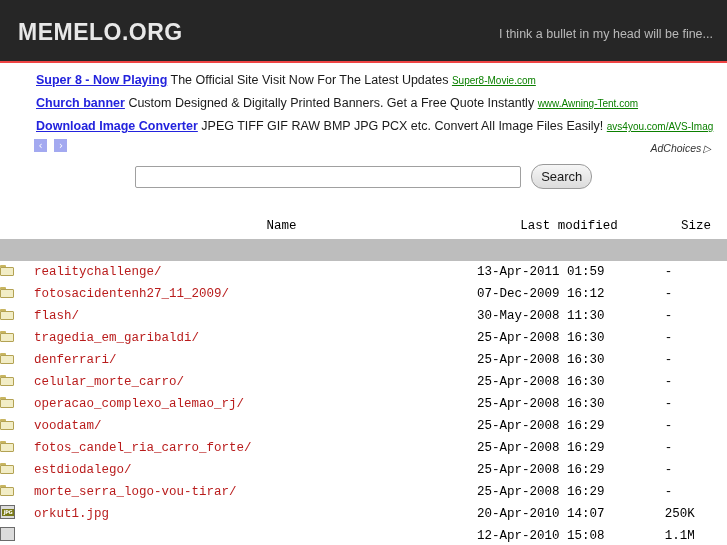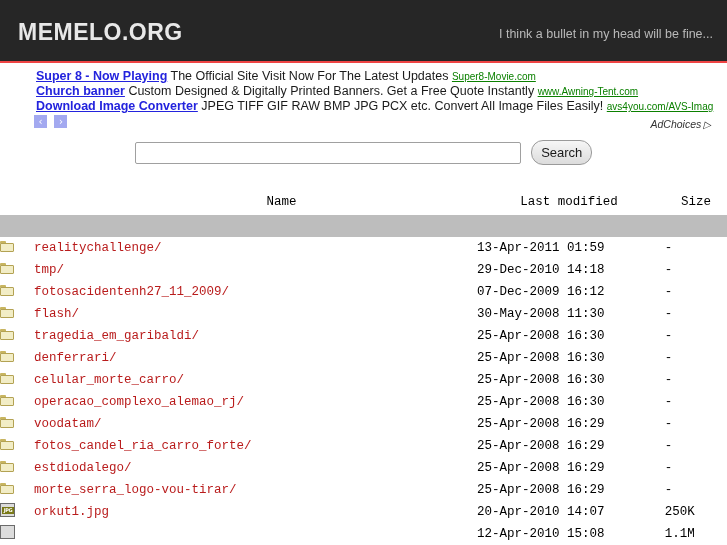--- a/index.html
+++ b/index.html
@@ -43,21 +43,21 @@
   }
 
   
   .ads-block {
     padding: 6px 0 0 0;
     position: relative;
   }
   .ad-row {
     padding: 1px 0 1px 36px;
     font-size: 12.5px;
-    line-height: 13px;
+    line-height: 20px;
     white-space: nowrap;
     overflow: hidden;
     color: #000;
   }
   .ad-title {
     color: #2323dd;
     font-weight: bold;
     text-decoration: underline;
     cursor: pointer;
   }
@@ -306,26 +306,20 @@
     </thead>
     <tbody id="listing-body">
         <tr>
           <td class="td-icon"><span class="icon-folder"></span></td>
           <td class="cell-name"><a href="#">realitychallenge/</a></td>
           <td class="cell-date">13-Apr-2011 01:59</td>
           <td class="cell-size">-</td>
         </tr>
         <tr>
           <td class="td-icon"><span class="icon-folder"></span></td>
-          <td class="cell-name"><a href="#">tmp/</a></td>
-          <td class="cell-date">29-Dec-2010 14:18</td>
-          <td class="cell-size">-</td>
-        </tr>
-        <tr>
-          <td class="td-icon"><span class="icon-folder"></span></td>
           <td class="cell-name"><a href="#">fotosacidentenh27_11_2009/</a></td>
           <td class="cell-date">07-Dec-2009 16:12</td>
           <td class="cell-size">-</td>
         </tr>
         <tr>
           <td class="td-icon"><span class="icon-folder"></span></td>
           <td class="cell-name"><a href="#">flash/</a></td>
           <td class="cell-date">30-May-2008 11:30</td>
           <td class="cell-size">-</td>
         </tr>

